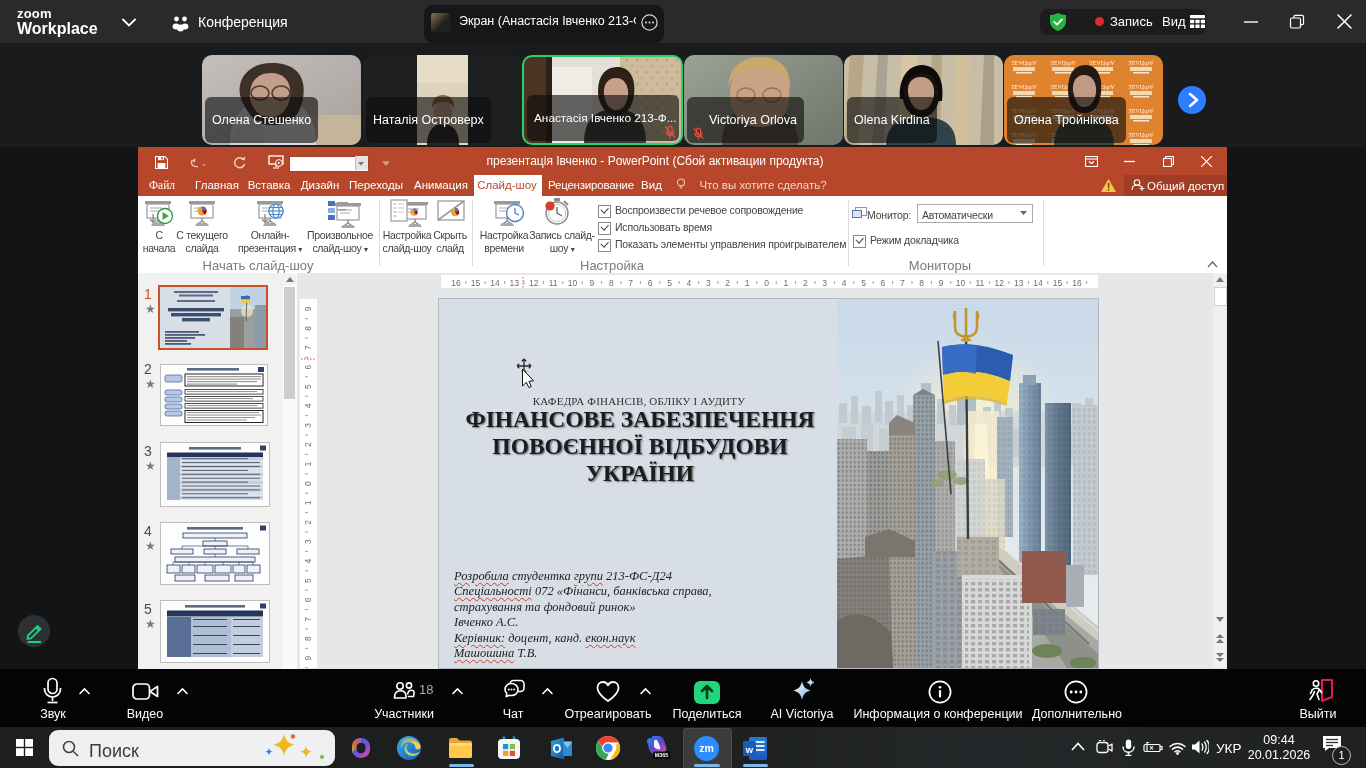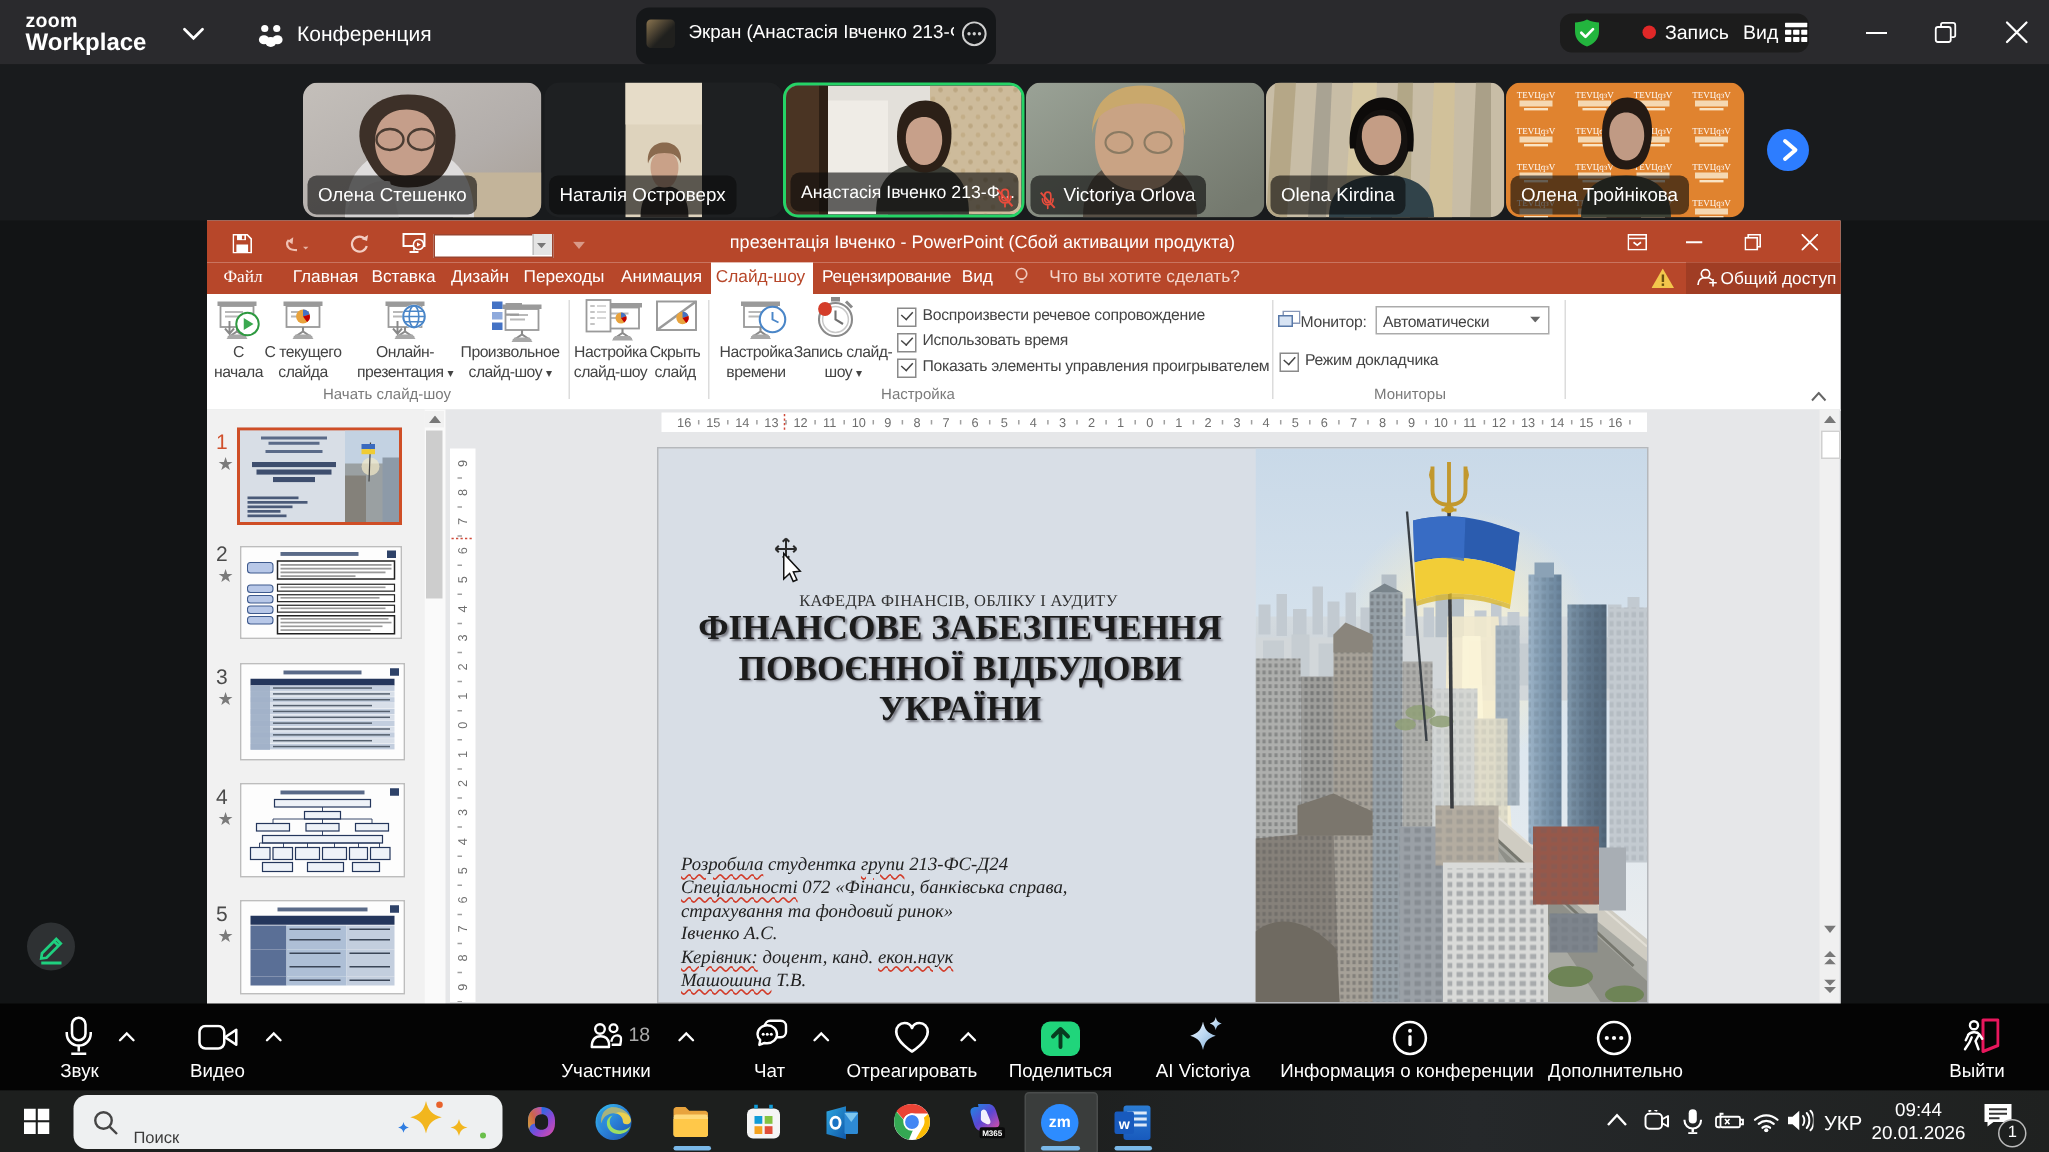--- a/index.html
+++ b/index.html
@@ -13,28 +13,28 @@
 #conftxt{left:198px;top:14px;font-size:14px;color:#fff;}
 #tab{left:424px;top:5px;width:240px;height:38px;background:#151719;border-radius:9px;}
 #tabtxt{left:459px;top:14px;font-size:12.5px;color:#fff;width:177px;white-space:nowrap;overflow:hidden;}
 #avatar{left:431px;top:13px;width:19px;height:19px;border-radius:3px;background:linear-gradient(135deg,#8a744f,#20201e 60%);}
 #recpill{left:1040px;top:9px;width:166px;height:26px;background:#1c1c1c;border-radius:8px;}
 #rectxt{left:1110px;top:14px;font-size:13px;color:#fff;}
 #vidtxt{left:1162px;top:14px;font-size:13px;color:#fff;}
 
 #strip{left:0;top:43px;width:1366px;height:104px;background:#191b1d;}
 .vtile{position:absolute;top:55px;width:159px;height:90px;border-radius:10px;overflow:hidden;background:#222;}
-.vname{position:absolute;left:3px;bottom:2px;background:rgba(12,12,12,.62);border-radius:6px;color:#fff;font-size:12.5px;padding:6px 7px;white-space:nowrap;}
+.vname{position:absolute;left:3px;bottom:2px;background:rgba(12,12,12,.62);border-radius:6px;color:#fff;font-size:12.5px;padding:16px 7px;white-space:nowrap;}
 
 #ppt{left:138px;top:147px;width:1089px;height:525px;background:#fff;}
 #ptitle{left:0;top:0;width:1089px;height:28px;background:#b7472a;}
 #pmenu{left:0;top:28px;width:1089px;height:21px;background:#b7472a;}
 .mitem{position:absolute;top:31.5px;font-size:11.5px;color:#fff;transform:translateX(-50%);white-space:nowrap;}
 #ribbon{left:0;top:49px;width:1089px;height:77px;background:#fff;border-bottom:1px solid #e3e3e3;}
-.rlabel{position:absolute;top:111px;font-size:10px;color:#7a7a7a;transform:translateX(-50%);}
+.rlabel{position:absolute;top:111px;font-size:13px;color:#7a7a7a;transform:translateX(-50%);}
 .rsep{position:absolute;top:53px;height:66px;width:1px;background:#dcdcdc;}
 .rbtxt{position:absolute;font-size:10.5px;color:#444;text-align:center;transform:translateX(-50%);line-height:12.5px;letter-spacing:-.35px;white-space:nowrap;}
 .cbx{position:absolute;width:11px;height:11px;border:1px solid #8a8a8a;background:#fff;}
 .cbx.on::after{content:"";position:absolute;left:2px;top:1px;width:6px;height:3.5px;border-left:1.6px solid #444;border-bottom:1.6px solid #444;transform:rotate(-48deg);}
 .cbtxt{position:absolute;font-size:10.5px;color:#444;letter-spacing:-.2px;white-space:nowrap;}
 
 #pcontent{left:0;top:126px;width:1089px;height:399px;background:#e6e7e9;}
 #panel{left:0;top:0;width:145px;height:399px;background:#f1f1f1;}
 #pscroll{left:145px;top:0;width:14px;height:399px;background:#fafafa;}
 .thumb{position:absolute;left:22px;width:108px;background:#fff;border:1px solid #bdbdbd;}
@@ -1022,21 +1022,21 @@
 <svg class="abs" style="left:16px;top:739px" width="17" height="17" viewBox="0 0 17 17" fill="#fff">
     <rect x="0" y="0" width="7.8" height="7.8"></rect>
     <rect x="9.2" y="0" width="7.8" height="7.8"></rect>
     <rect x="0" y="9.2" width="7.8" height="7.8"></rect>
     <rect x="9.2" y="9.2" width="7.8" height="7.8"></rect>
   </svg>
 <svg class="abs" style="left:62px;top:740px" width="17" height="17" viewBox="0 0 17 17" fill="none" stroke="#454545" stroke-width="1.6">
     <circle cx="7" cy="7" r="5.5"></circle>
     <line x1="11.2" y1="11.2" x2="16" y2="16"></line>
   </svg>
-<div class="abs" style="left:89px;top:741px;font-size:11px;color:#3c3c3c;margin-top:12px;">Поиск</div>
+<div class="abs" style="left:89px;top:741px;font-size:18px;color:#3c3c3c;">Поиск</div>
 <svg class="abs" style="left:262px;top:732px" width="66" height="32" viewBox="0 0 66 32">
     <path d="M22 2 C23.5 8.5 26 11 32.5 12.8 C26 14.6 23.5 17.1 22 23.6 C20.5 17.1 18 14.6 11.5 12.8 C18 11 20.5 8.5 22 2 Z" fill="#f2b61e"></path>
     <path d="M44 14 C44.8 17.5 46.2 18.9 49.7 19.7 C46.2 20.5 44.8 21.9 44 25.4 C43.2 21.9 41.8 20.5 38.3 19.7 C41.8 18.9 43.2 17.5 44 14 Z" fill="#f2b61e"></path>
     <path d="M7 16 C7.5 18.2 8.4 19.1 10.6 19.6 C8.4 20.1 7.5 21 7 23.2 C6.5 21 5.6 20.1 3.4 19.6 C5.6 19.1 6.5 18.2 7 16 Z" fill="#2f7de1"></path>
     <circle cx="31" cy="4.5" r="2.2" fill="#e8622c"></circle>
     <circle cx="60" cy="25" r="2" fill="#6abf4b"></circle>
   </svg>
 <svg class="abs" style="left:349px;top:736px" width="24" height="24" viewBox="0 0 24 24">
     <defs>
       <linearGradient id="cpg" x1="0" y1="0" x2="1" y2="1">

